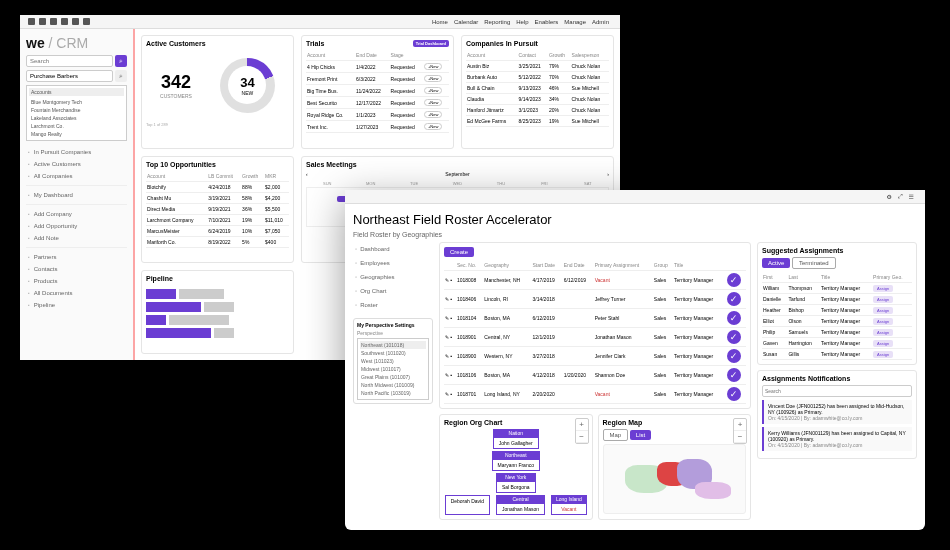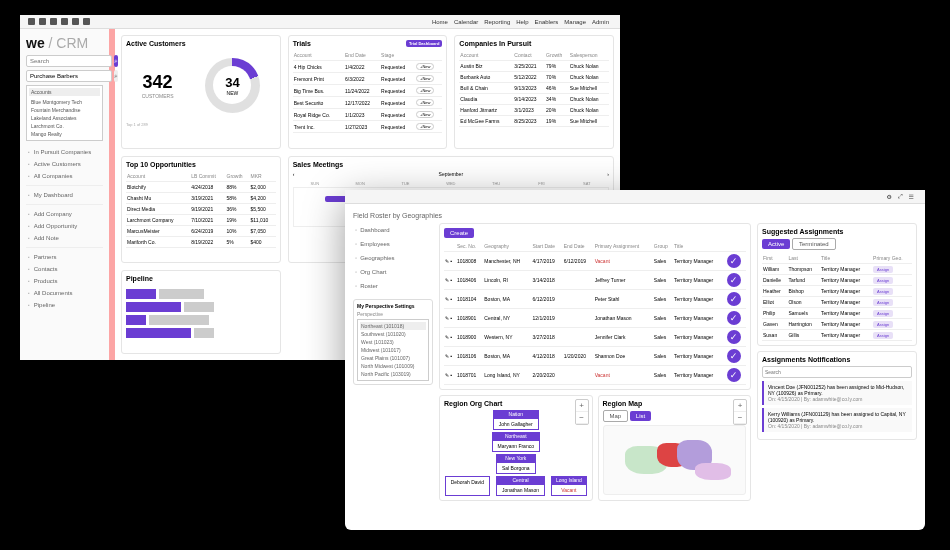--- a/index.html
+++ b/index.html
@@ -6,21 +6,21 @@
 body{background:#000;width:950px;height:550px;position:relative;overflow:hidden}
 .window{background:#fff;border-radius:6px;box-shadow:0 10px 40px rgba(0,0,0,.4);position:absolute}
 .w1{left:20px;top:15px;width:600px;height:345px}
 .w2{left:345px;top:190px;width:580px;height:340px}
 .topbar{background:#f5f5f5;height:14px;border-bottom:1px solid #ddd;display:flex;align-items:center;padding:0 8px;font-size:6px;color:#333}
 .topbar .tbspace{flex:1}
 .topbar span{margin:0 3px}
 .tbicons{display:flex;gap:4px}
 .tbicons i{width:7px;height:7px;background:#555;border-radius:1px}
 .body{display:flex;height:calc(100% - 14px)}
-.sidebar{width:95px;background:#fafafa;border-right:6px solid #fca5a5;padding:6px;font-size:6px}
+.sidebar{width:115px;background:#fafafa;border-right:2px solid #fca5a5;padding:6px;font-size:6px}
 .logo{font-size:14px;color:#111;font-weight:900;margin-bottom:4px}
 .logo .sl{color:#aaa;font-weight:400}
 .searchrow{display:flex;gap:2px;margin-bottom:3px}
 .searchrow input{flex:1;border:1px solid #ccc;font-size:6px;padding:1px 3px;border-radius:2px}
 .searchrow .btn{width:12px;height:12px;background:#6b3dd3;border-radius:2px;display:flex;align-items:center;justify-content:center;color:#fff;font-size:7px}
 .dropdown{border:1px solid #ccc;padding:2px;font-size:5px;background:#fff;margin-bottom:5px}
 .dropdown .ddh{background:#eee;padding:1px 2px;margin-bottom:2px}
 .dropdown div{padding:1px 2px;color:#555}
 .nav div{padding:3px 2px;color:#666;display:flex;align-items:center;gap:4px}
 .nav div:before{content:"▪";color:#bbb;font-size:5px}
@@ -381,20 +381,21 @@
   </div>
 </div>
 
 <div class="window w2">
   <div class="topbar">
     <span>⚙</span>
     <span>⤢</span>
     <span>☰</span>
   </div>
   <div class="body">
+    <div class="title2">Northeast Field Roster Accelerator</div>
     <div class="sub2">Field Roster by Geographies</div>
     <div class="grid2">
 
       <div>
         <div class="sb2">
           <div>Dashboard</div>
           <div>Employees</div>
           <div>Geographies</div>
           <div>Org Chart</div>
           <div>Roster</div>

